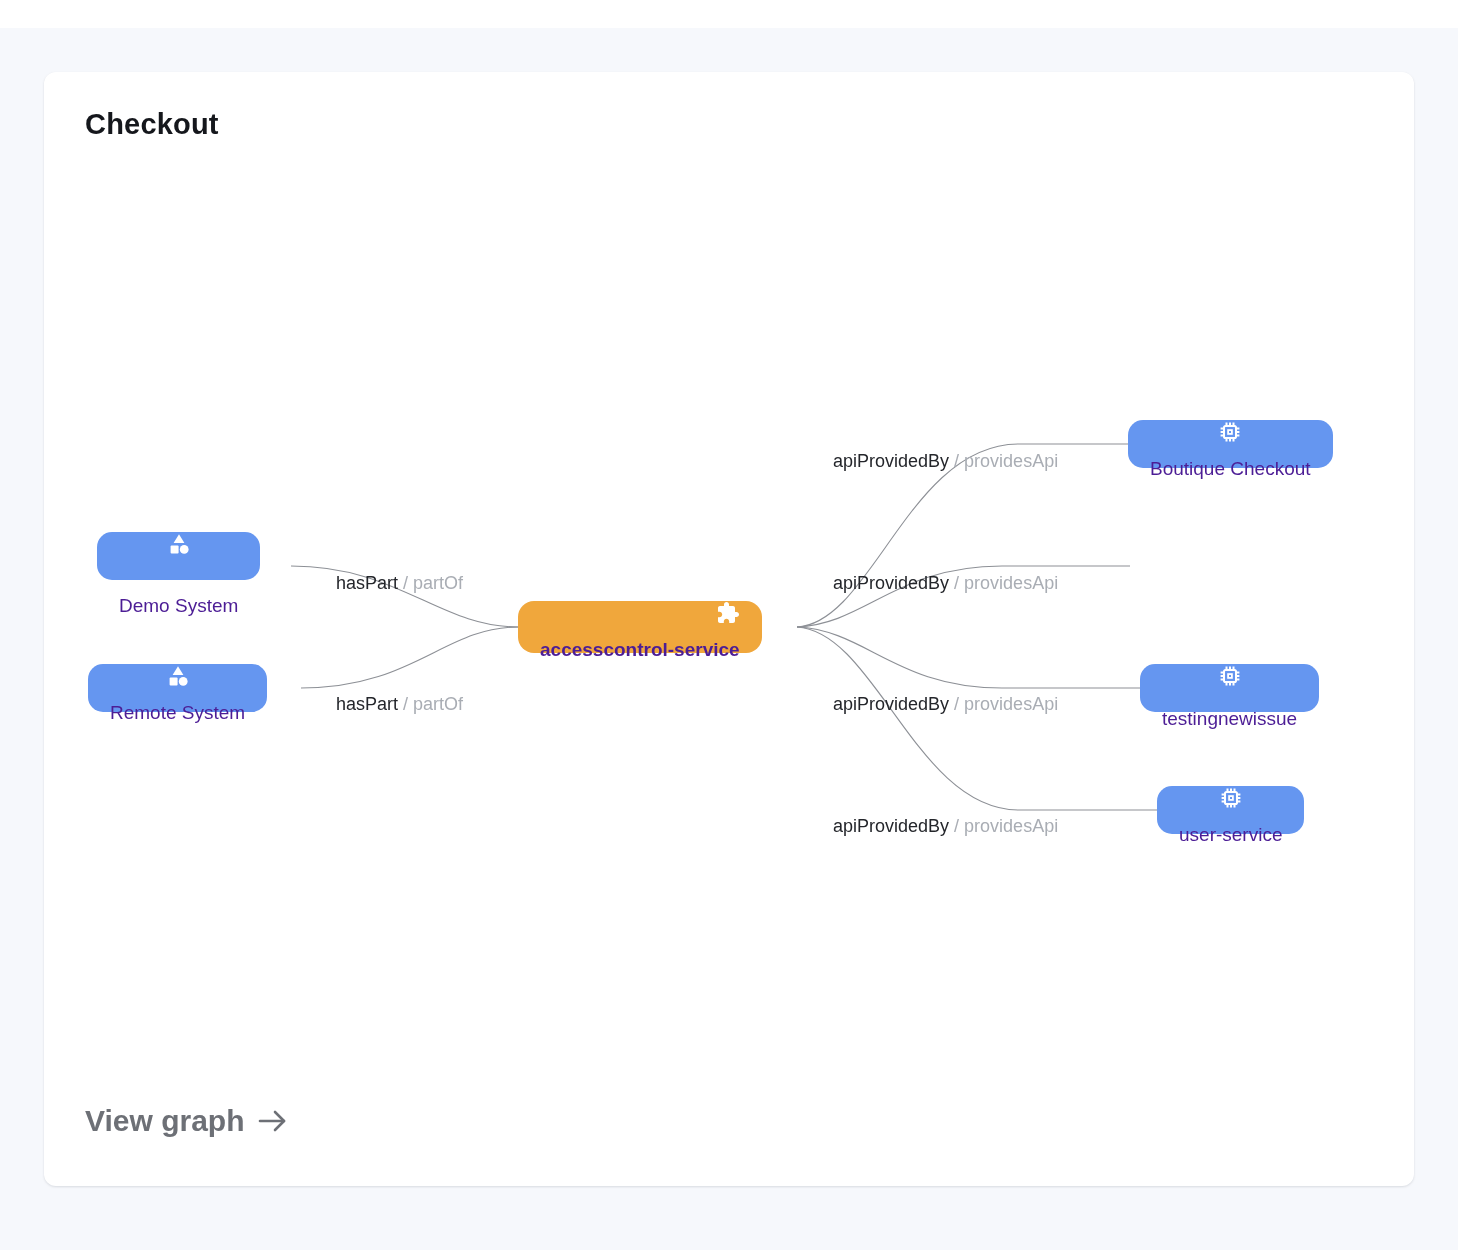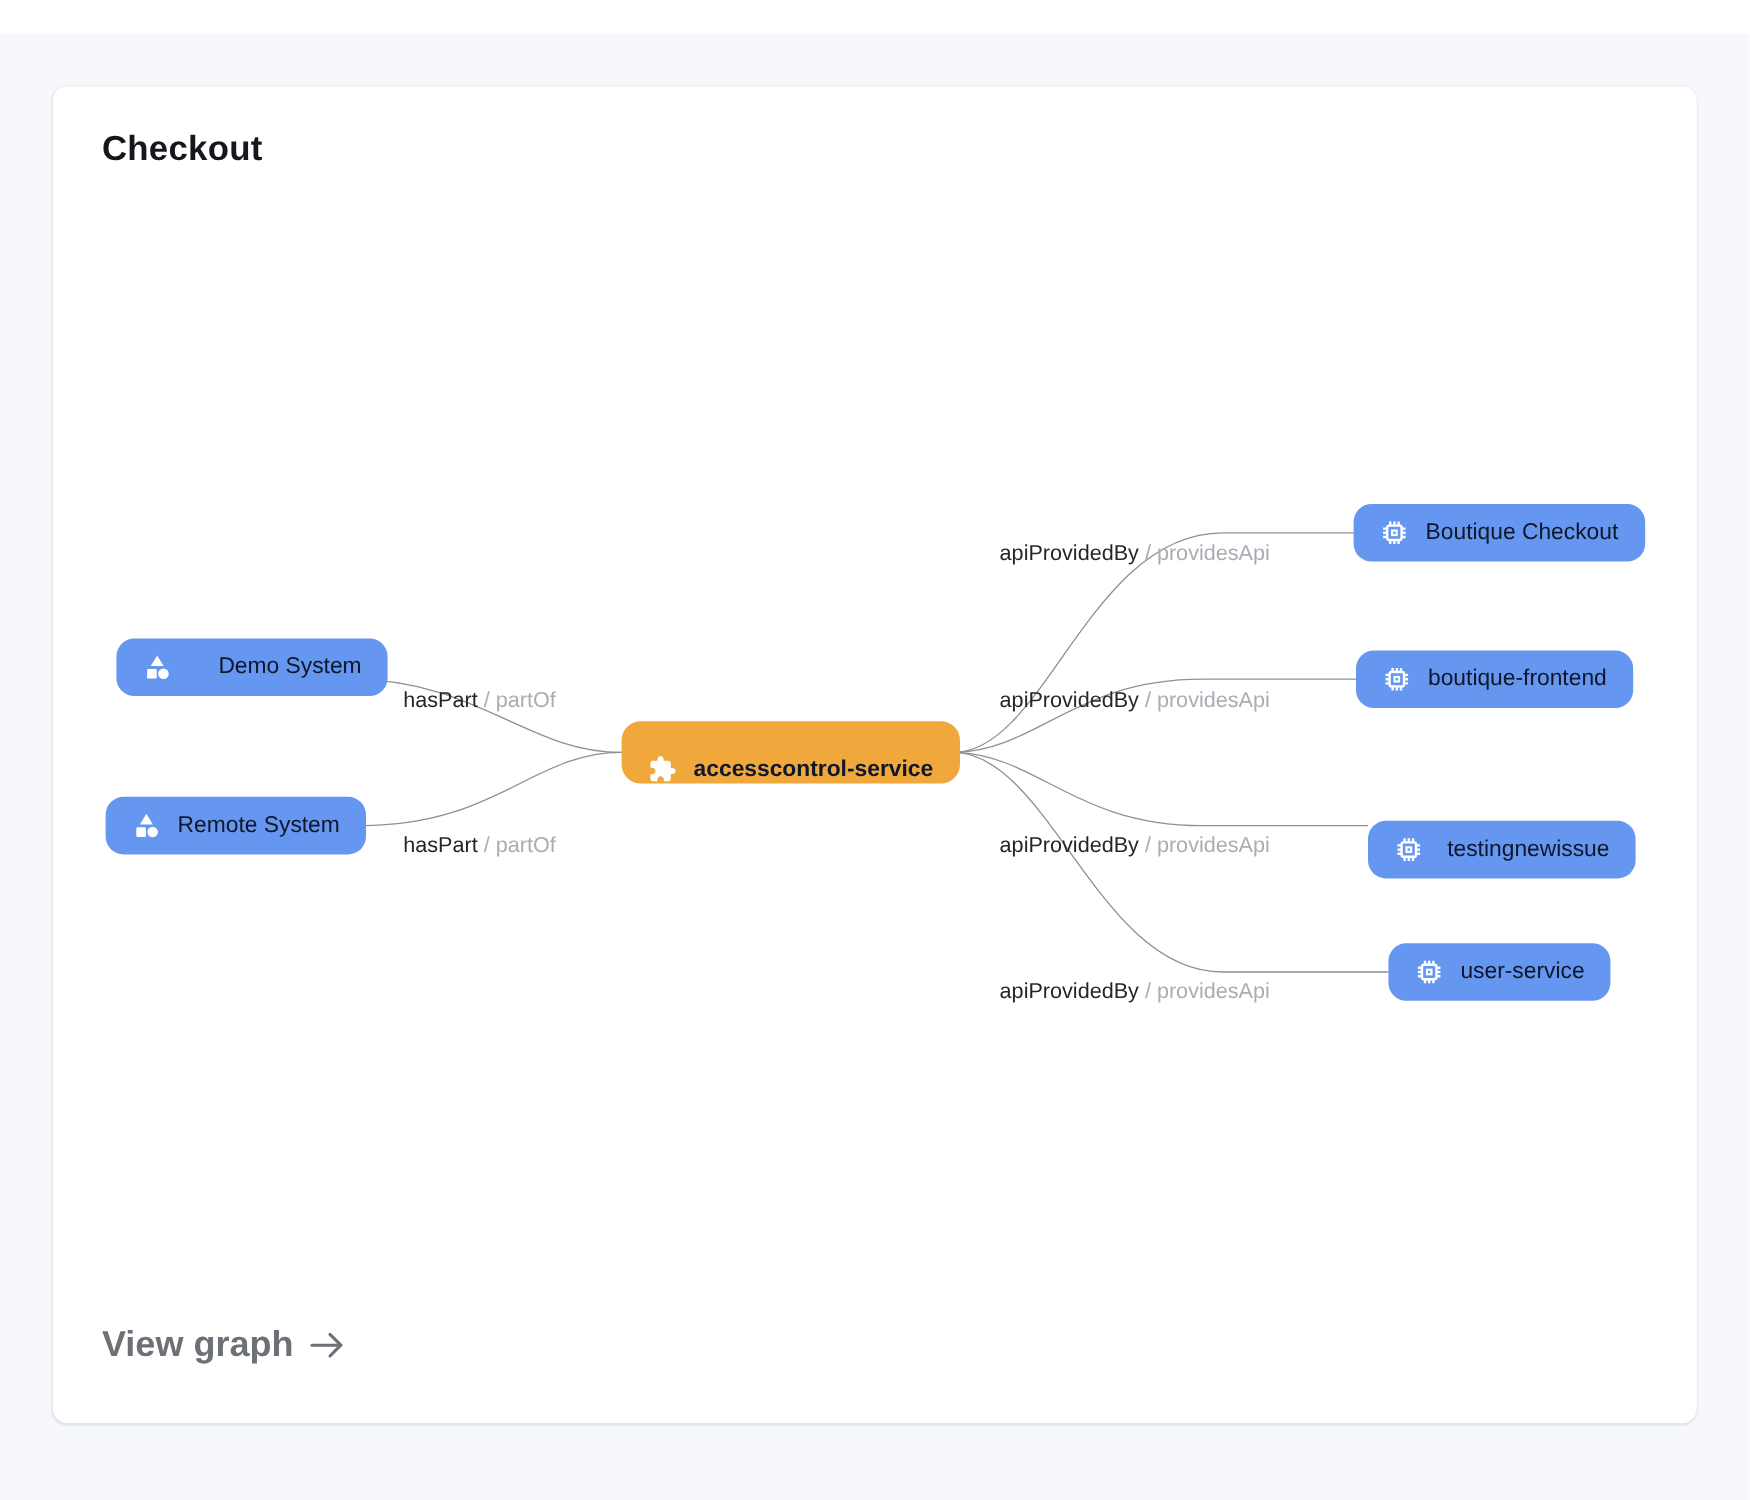--- a/index.html
+++ b/index.html
@@ -20,22 +20,22 @@
   }
   .card-title{
     position:absolute;left:41px;top:36px;
     font-size:29px;font-weight:700;color:#15171c;letter-spacing:.2px;
   }
   svg.edges{position:absolute;left:0;top:0;width:1370px;height:1114px;}
   svg.edges path{fill:none;stroke:#8d9096;stroke-width:1.1px;}
   .node{
     position:absolute;display:inline-flex;align-items:center;gap:14px;
     height:48px;padding:0 22px;border-radius:15px;
-    background:#6596f0;color:#0f172a;font-size:19px;font-weight:500;
-    white-space:nowrap;box-sizing:border-box;cursor:pointer;
+    background:#6596f0;color:#4c1d95;font-size:19px;font-weight:500;
+    white-space:nowrap;box-sizing:border-box;cursor:pointer;flex-direction:column;
   }
   .node .nicon{display:flex;width:24px;height:24px;flex:0 0 auto;}
   .node.center{
     background:#f0a73c;height:52px;border-radius:16px;font-weight:700;
   }
   .edge-label{
     position:absolute;font-size:18px;line-height:24px;white-space:nowrap;
   }
   .edge-label .lp{color:#24262b;font-weight:500;}
   .edge-label .sep{color:#a9adb4;font-weight:400;margin:0 5px;}
@@ -99,32 +99,22 @@
     <span class="nicon">
       <svg viewBox="0 0 24 24" width="24" height="24" fill="none" stroke="#ffffff" stroke-width="2">
         <rect x="6" y="6" width="12" height="12" rx="1.6"></rect>
         <rect x="10.1" y="10.1" width="3.8" height="3.8" stroke-width="1.8"></rect>
         <path d="M8.5 2.6v3.4 M12 2.6v3.4 M15.5 2.6v3.4 M8.5 18v3.4 M12 18v3.4 M15.5 18v3.4 M2.6 8.5h3.4 M2.6 12h3.4 M2.6 15.5h3.4 M18 8.5h3.4 M18 12h3.4 M18 15.5h3.4"></path>
       </svg>
     </span>
     <span>Boutique Checkout</span>
   </div>
 
-  <div class="node" style="left:1086px;top:470px;">
-    <span class="nicon">
-      <svg viewBox="0 0 24 24" width="24" height="24" fill="none" stroke="#ffffff" stroke-width="2">
-        <rect x="6" y="6" width="12" height="12" rx="1.6"></rect>
-        <rect x="10.1" y="10.1" width="3.8" height="3.8" stroke-width="1.8"></rect>
-        <path d="M8.5 2.6v3.4 M12 2.6v3.4 M15.5 2.6v3.4 M8.5 18v3.4 M12 18v3.4 M15.5 18v3.4 M2.6 8.5h3.4 M2.6 12h3.4 M2.6 15.5h3.4 M18 8.5h3.4 M18 12h3.4 M18 15.5h3.4"></path>
-      </svg>
-    </span>
-    <span>boutique-frontend</span>
-  </div>
 
-  <div class="node" style="left:1096px;top:612px;gap:20px;">
+  <div class="node" style="left:1096px;top:592px;gap:20px;">
     <span class="nicon">
       <svg viewBox="0 0 24 24" width="24" height="24" fill="none" stroke="#ffffff" stroke-width="2">
         <rect x="6" y="6" width="12" height="12" rx="1.6"></rect>
         <rect x="10.1" y="10.1" width="3.8" height="3.8" stroke-width="1.8"></rect>
         <path d="M8.5 2.6v3.4 M12 2.6v3.4 M15.5 2.6v3.4 M8.5 18v3.4 M12 18v3.4 M15.5 18v3.4 M2.6 8.5h3.4 M2.6 12h3.4 M2.6 15.5h3.4 M18 8.5h3.4 M18 12h3.4 M18 15.5h3.4"></path>
       </svg>
     </span>
     <span>testingnewissue</span>
   </div>
 

